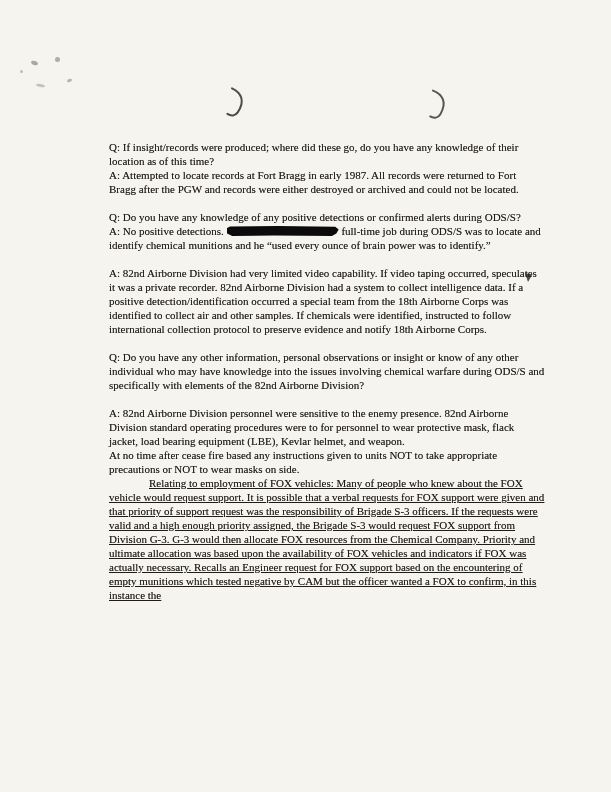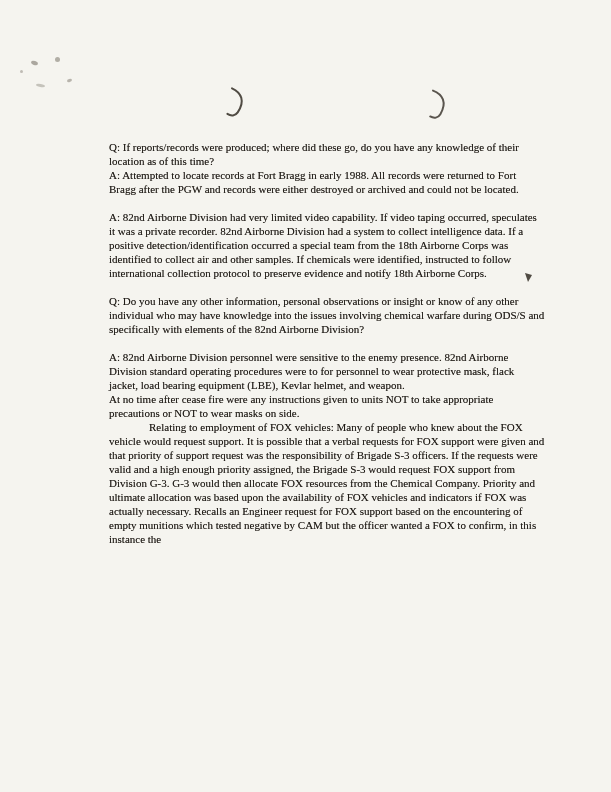--- a/index.html
+++ b/index.html
@@ -20,21 +20,21 @@
     left: 109px;
     top: 140px;
     width: 436px;
     font-size: 11px;
     line-height: 14px;
     color: #201c17;
     text-shadow: 0 0 0.35px rgba(32,28,23,0.55);
   }
   .qa-block { margin-bottom: 14px; }
   .para { margin: 0; }
-  .para.indent { text-indent: 40px; }
+  .para.indent { text-indent: 40px; text-decoration: underline; }
   .redaction {
     display: inline-block;
     height: 10px;
     vertical-align: -1px;
     border-radius: 2px;
     clip-path: polygon(0 22%, 3% 4%, 46% 0, 97% 8%, 100% 36%, 98% 76%, 94% 100%, 42% 94%, 5% 100%, 0 72%);
   }
   .smudges { position: absolute; left: 0; top: 0; width: 120px; height: 120px; }
   .speck {
     position: absolute;
@@ -64,31 +64,33 @@
   <svg class="curl-mark" style="left:423px;top:88px;transform:rotate(4deg)" width="30" height="34" viewBox="0 0 30 34">
     <path d="M9 3 C19 6, 24 14, 18 26 C16 30, 12 31, 8 29" fill="none" stroke="#332d25" stroke-width="2" stroke-linecap="round" opacity="0.8"></path>
   </svg>
 
   <svg class="pen-tick" style="left:524px;top:272px" width="10" height="12" viewBox="0 0 10 12">
     <path d="M1 1 L8 3 L4 10 Z" fill="#332d25" opacity="0.85"></path>
   </svg>
 
   <div class="text-col" style="color: rgb(32, 28, 23);">
       <div class="qa-block">
-        <p class="para"><span class="text-run">Q: If reports/records were produced; where did these go, do you have any knowledge of their location as of this time?</span></p>
-        <p class="para"><span class="text-run">A: Attempted to locate records at Fort Bragg in early 1988. All records were returned to Fort Bragg after the PGW and records were either destroyed or archived and could not be located.</span></p>
+        <p class="para"><span class="text-run">Q: If insight/records were produced; where did these go, do you have any knowledge of their location as of this time?</span></p>
+        <p class="para"><span class="text-run">A: Attempted to locate records at Fort Bragg in early 1987. All records were returned to Fort Bragg after the PGW and records were either destroyed or archived and could not be located.</span></p>
       </div>
       <div class="qa-block">
+        <p class="para"><span class="text-run">Q: Do you have any knowledge of any positive detections or confirmed alerts during ODS/S?</span></p>
+        <p class="para"><span class="text-run">A: No positive detections. </span><span class="redaction" style="width: 112px; background: rgb(11, 11, 11);"></span><span class="text-run"> full-time job during ODS/S was to locate and identify chemical munitions and he “used every ounce of brain power was to identify.”</span></p>
       </div>
       <div class="qa-block">
         <p class="para"><span class="text-run">A: 82nd Airborne Division had very limited video capability. If video taping occurred, speculates it was a private recorder. 82nd Airborne Division had a system to collect intelligence data. If a positive detection/identification occurred a special team from the 18th Airborne Corps was identified to collect air and other samples. If chemicals were identified, instructed to follow international collection protocol to preserve evidence and notify 18th Airborne Corps.</span></p>
       </div>
       <div class="qa-block">
         <p class="para"><span class="text-run">Q: Do you have any other information, personal observations or insight or know of any other individual who may have knowledge into the issues involving chemical warfare during ODS/S and specifically with elements of the 82nd Airborne Division?</span></p>
       </div>
       <div class="qa-block">
         <p class="para"><span class="text-run">A: 82nd Airborne Division personnel were sensitive to the enemy presence. 82nd Airborne Division standard operating procedures were to for personnel to wear protective mask, flack jacket, load bearing equipment (LBE), Kevlar helmet, and weapon.</span></p>
-        <p class="para"><span class="text-run">At no time after cease fire were any instructions given to units NOT to take appropriate precautions or NOT to wear masks on side.</span></p>
+        <p class="para"><span class="text-run">At no time after cease fire based any instructions given to units NOT to take appropriate precautions or NOT to wear masks on side.</span></p>
         <p class="para indent"><span class="text-run">Relating to employment of FOX vehicles: Many of people who knew about the FOX vehicle would request support. It is possible that a verbal requests for FOX support were given and that priority of support request was the responsibility of Brigade S-3 officers. If the requests were valid and a high enough priority assigned, the Brigade S-3 would request FOX support from Division G-3. G-3 would then allocate FOX resources from the Chemical Company. Priority and ultimate allocation was based upon the availability of FOX vehicles and indicators if FOX was actually necessary. Recalls an Engineer request for FOX support based on the encountering of empty munitions which tested negative by CAM but the officer wanted a FOX to confirm, in this instance the</span></p>
       </div>
     </div>
 
 </div>
 
 </body></html>

